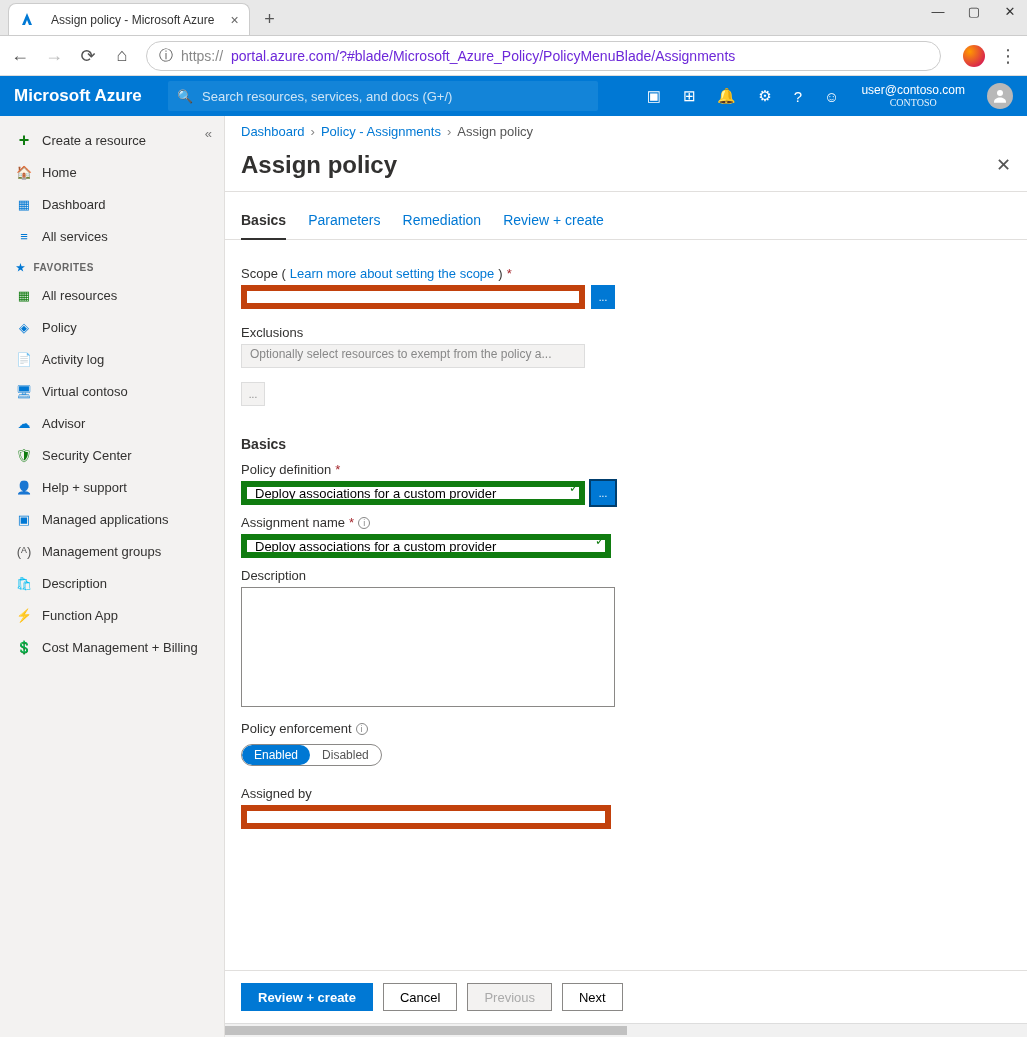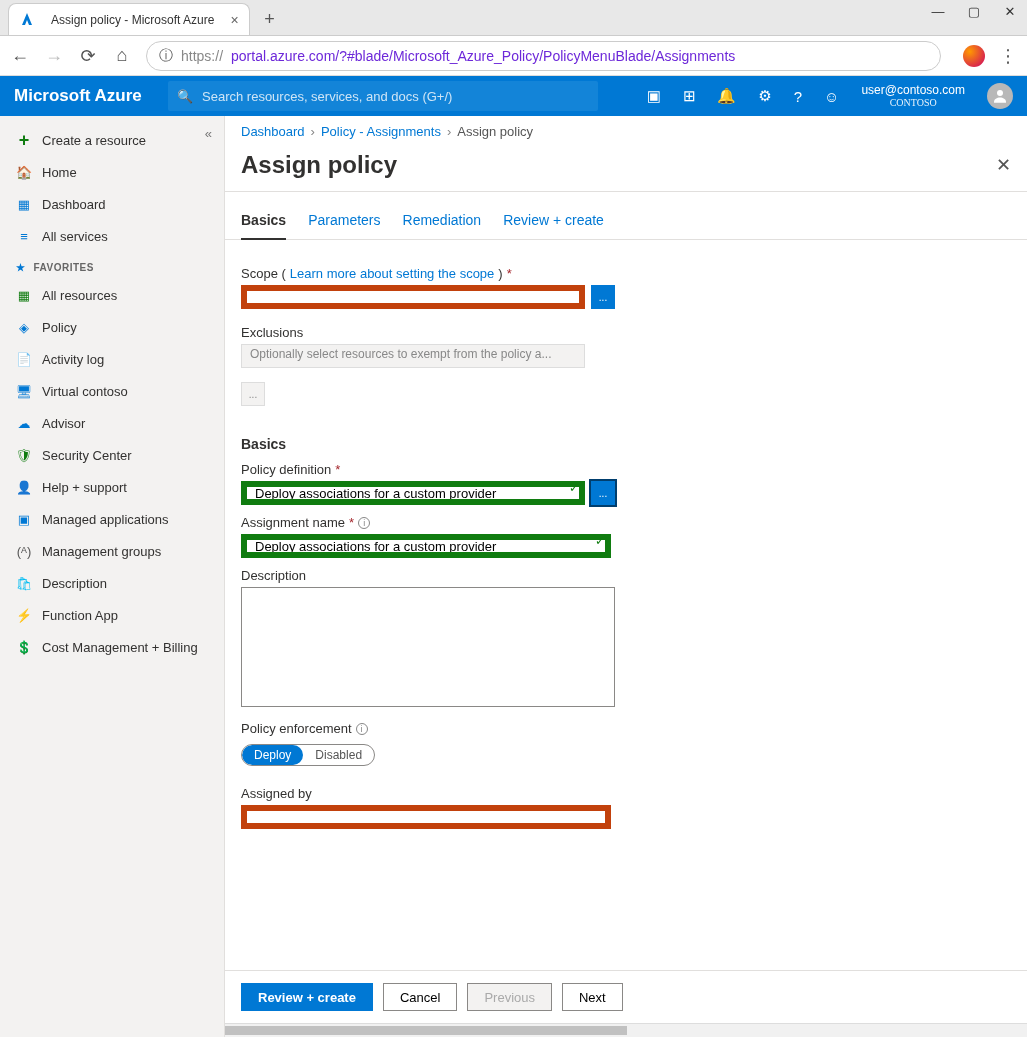--- a/index.html
+++ b/index.html
@@ -284,21 +284,21 @@
       </div>
 
       <div class="field-label">Description</div>
       <textarea class="textarea" style=""></textarea>
 
       <div class="field-label" style="">
         <span>Policy enforcement</span>
         <span class="info-circle">i</span>
       </div>
       <div class="toggle">
-        <span class="on">Deploy</span>
+        <span class="on">Enabled</span>
         <span class="off">Disabled</span>
       </div>
 
       <div class="field-label" style="margin-top:20px">Assigned by</div>
       <input class="text-input wide" value="" style="">
     </div>
 
     <div class="footer-bar">
       <button class="btn primary">Review + create</button>
       <button class="btn">Cancel</button>

